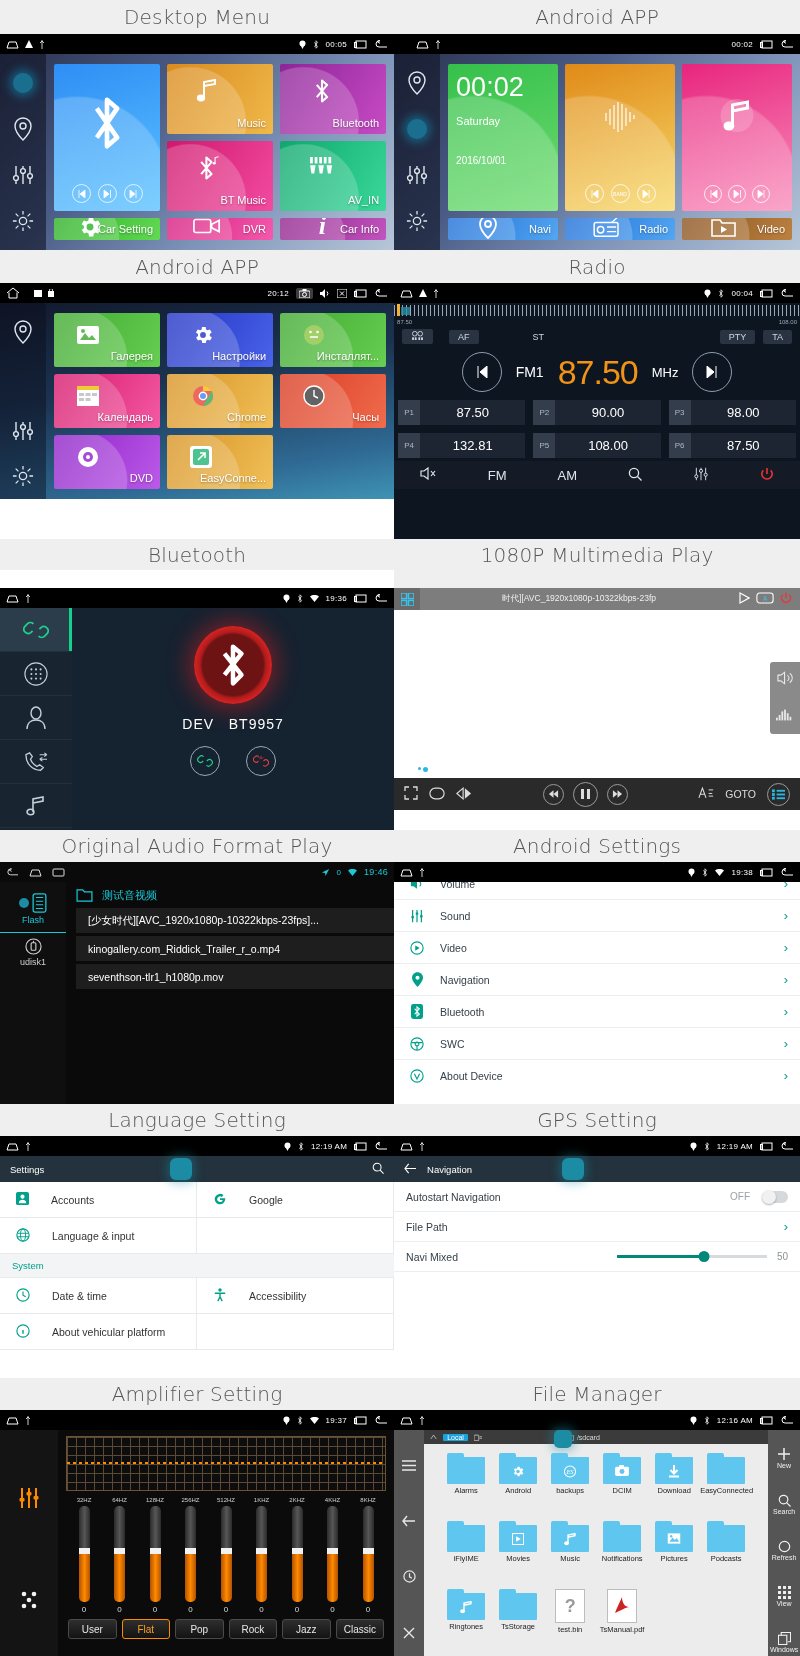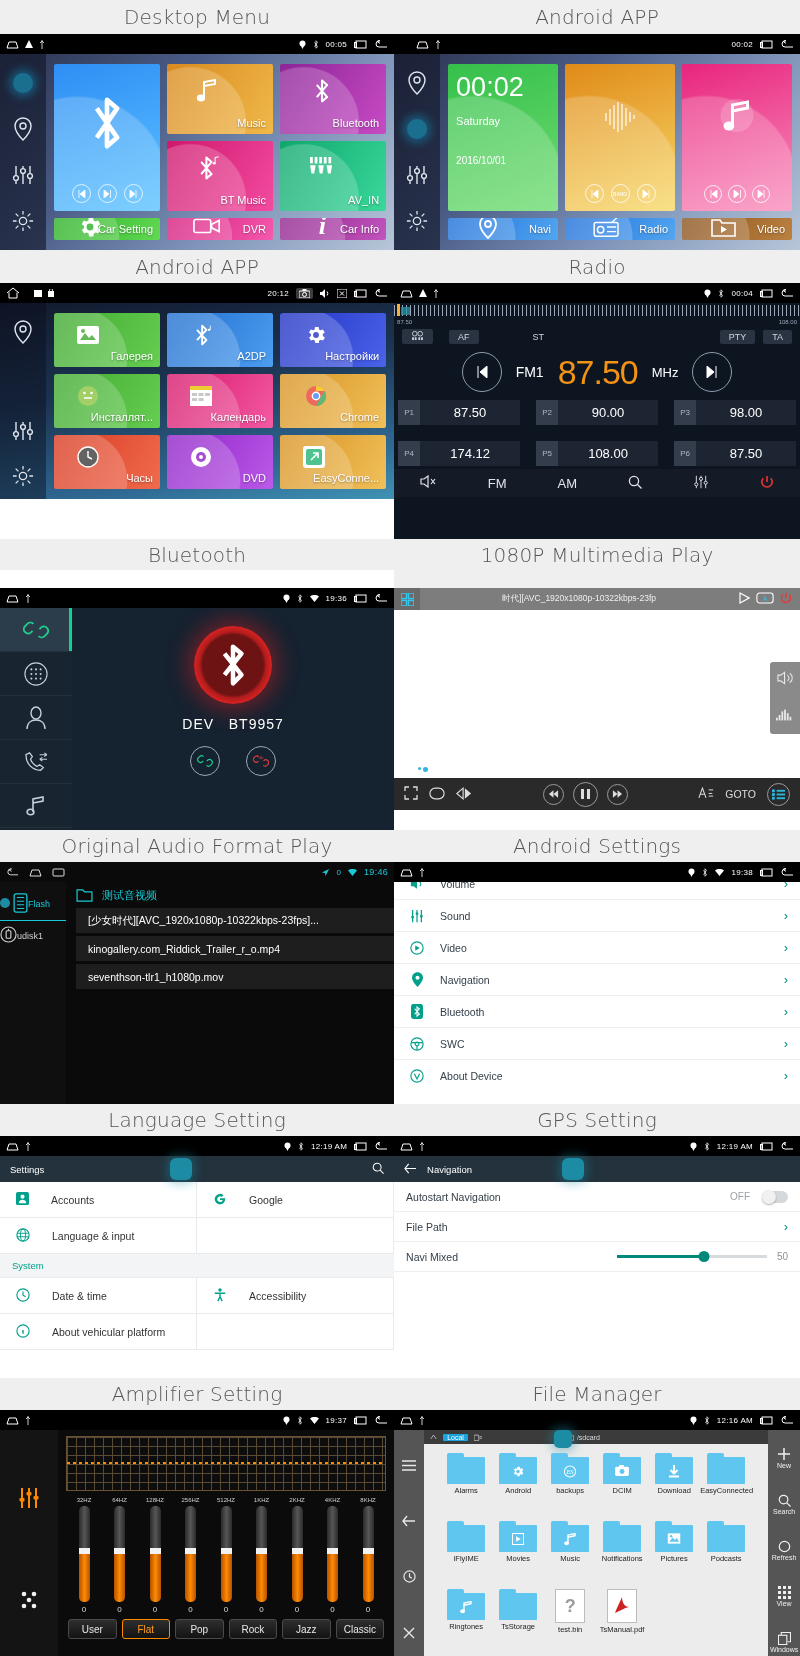--- a/index.html
+++ b/index.html
@@ -48,21 +48,21 @@
   .ruler{ height:16px; position:relative; background:#0d1521; padding-top:3px;
           background-image:repeating-linear-gradient(to right,#9aa6b5 0 1px,transparent 1px 4px);
           background-size:100% 11px; background-repeat:no-repeat; background-position:0 2px; }
   .rulerlbl{ display:flex; justify-content:space-between; font-size:6px; color:#9aa6b5; padding:0 3px; }
   .rds{ display:flex; align-items:center; gap:0; padding:4px 8px 2px; font-size:9px; }
   .chip{ background:#2a3342; color:#cfd6e0; border-radius:2px; padding:2px 9px; font-size:9px; }
   .freqrow{ display:flex; align-items:center; justify-content:center; gap:14px; padding:6px 10px 8px; }
   .circ{ width:40px;height:40px;border-radius:50%;border:1.5px solid #8f9bab;
          display:flex;align-items:center;justify-content:center;color:#fff;font-size:14px;}
   .bigfreq{ color:#f39316; font-size:34px; font-weight:400; letter-spacing:-1px; }
-  .presets{ display:grid; grid-template-columns:1fr 1fr 1fr; gap:16px; padding:0 4px; }
+  .presets{ display:grid; grid-template-columns:1fr 1fr 1fr; gap:8px; padding:0 4px; }
   .pst{ background:#1c2531; display:flex; align-items:center; height:25px; font-size:13px; }
   .pst i{ background:#333d4c; color:#aeb7c4; font-style:normal; font-size:8px;
           width:22px; height:25px; display:flex;align-items:center;justify-content:center;}
   .pst b{ flex:1; text-align:center; font-weight:400; }
   .rbar{ display:flex; align-items:center; justify-content:space-around;
          background:#141b26; height:28px; margin-top:3px; font-size:13px; color:#dfe4ea; }
 
   
   .bt-body{ display:flex; height:222px; background:#152230; }
   .bt-side{ width:72px; background:#18242f; display:flex; flex-direction:column; }
@@ -94,21 +94,21 @@
   .vp-bar .grp{ display:flex; align-items:center; gap:11px; }
   .rc{ width:21px;height:21px;border-radius:50%;border:1px solid #9a9a9a;
        display:flex;align-items:center;justify-content:center; }
 
   
   .fl{ background:#0a0a0a; height:222px; display:flex; position:relative; }
   .fl-side{ width:66px; background:#0f0f0f; padding-top:6px;
             display:flex; flex-direction:column; align-items:center; }
   .fl-side .t{ color:#19c9d6; font-size:9px; margin-top:2px; }
   .fl-side .t.d{ color:#cfcfcf; }
-  .fl-side .grp{ display:flex;align-items:center;padding:5px 0 7px;width:100%;}
+  .fl-side .grp{ display:flex;flex-direction:column;align-items:center;padding:5px 0 7px;width:100%;}
   .fl-side .grp.sel{ border-bottom:1.5px solid #19c9d6; }
   .fl-main{ flex:1; padding:6px 0 0 10px; }
   .fl-hd{ display:flex; align-items:center; gap:9px; color:#19c9d6; font-size:11px; margin-bottom:5px;}
   .fl-it{ background:#1e1e1e; color:#fff; font-size:10.5px; height:25px;
           display:flex; align-items:center; padding-left:12px; margin-bottom:3px;
           white-space:nowrap; overflow:hidden; }
 
   
   .st{ background:#fff; height:222px; overflow:hidden; }
   .st-row{ display:flex; align-items:center; height:32px; padding:0 12px 0 10px;
@@ -553,28 +553,20 @@
       </div>
       <div class="dm-grid" style="grid-template-rows:1fr 1fr 1fr">
         <div class="tile" style="background:linear-gradient(120deg,#3fa82f,#66cf52)">
           <svg class="ic" width="22" height="18" viewBox="0 0 22 18" style="left:32%;top:40%">
               <rect x="0" y="0" width="22" height="18" rx="2" fill="#fff"></rect>
               <path d="M3 14 L8 7 L12 12 L15 9 L19 14 Z" fill="#3fa82f"></path>
               <circle cx="6" cy="5" r="2" fill="#3fa82f"></circle>
             </svg>
           <span class="lb">Галерея</span>
         </div>
-        <div class="tile" style="background:linear-gradient(120deg,#1f6fcf,#4d9df0)">
-          <svg class="ic" width="20" height="24" viewBox="0 0 22 28" style="left:34%;top:40%">
-              <path d="M4 8 L15 20 L10 25 V3 L15 8 L4 20" stroke="#fff" fill="none" stroke-width="2.2" stroke-linejoin="round"></path>
-              <ellipse cx="18" cy="8" rx="1.6" ry="1.3" fill="#fff"></ellipse>
-              <path d="M19.5 8 V3" stroke="#fff" stroke-width="1"></path>
-            </svg>
-          <span class="lb">A2DP</span>
-        </div>
         <div class="tile" style="background:linear-gradient(120deg,#2233c4,#4a63e8)">
           <svg class="ic" width="22" height="22" viewBox="0 0 24 24" style="left:34%;top:40%">
               <path fill="#fff" d="M19.4 13a7.6 7.6 0 0 0 0-2l2.1-1.6-2-3.5-2.5 1a7.6 7.6 0 0 0-1.7-1l-.4-2.6h-4l-.4 2.6c-.6.2-1.2.6-1.7 1l-2.5-1-2 3.5L6.6 11a7.6 7.6 0 0 0 0 2l-2.1 1.6 2 3.5 2.5-1c.5.4 1.1.8 1.7 1l.4 2.6h4l.4-2.6c.6-.2 1.2-.6 1.7-1l2.5 1 2-3.5z"></path>
               <circle cx="12" cy="12" r="3.2" fill="#2233c4"></circle>
             </svg>
           <span class="lb">Настройки</span>
         </div>
 
         <div class="tile" style="background:linear-gradient(120deg,#3fa82f,#66cf52)">
           <svg class="ic" width="22" height="22" viewBox="0 0 22 22" style="left:32%;top:40%">
@@ -714,21 +706,21 @@
         <div class="pst">
             <i>P2</i>
             <b>90.00</b>
           </div>
         <div class="pst">
             <i>P3</i>
             <b>98.00</b>
           </div>
         <div class="pst">
             <i>P4</i>
-            <b>174.12</b>
+            <b>132.81</b>
           </div>
         <div class="pst">
             <i>P5</i>
             <b>108.00</b>
           </div>
         <div class="pst">
             <i>P6</i>
             <b>87.50</b>
           </div>
       </div>

